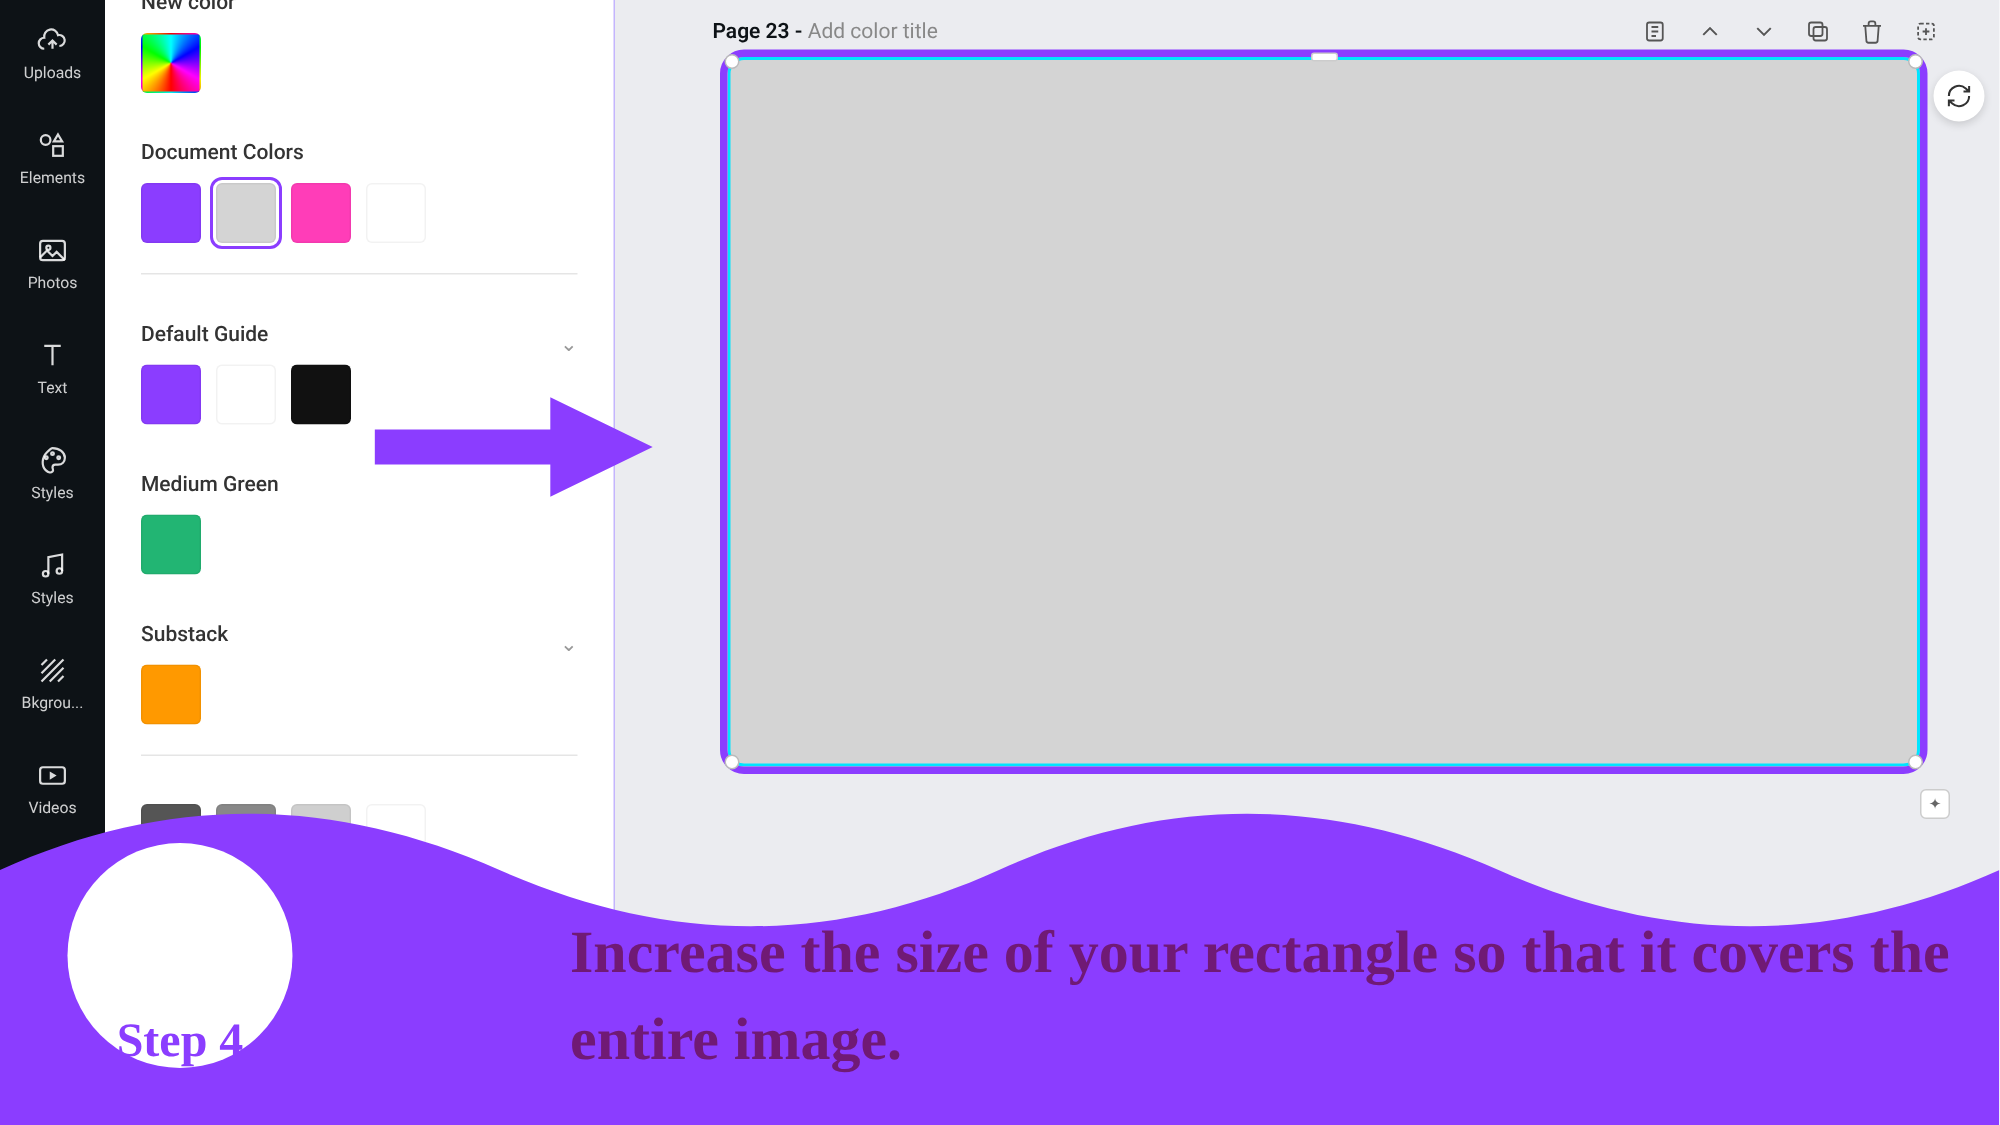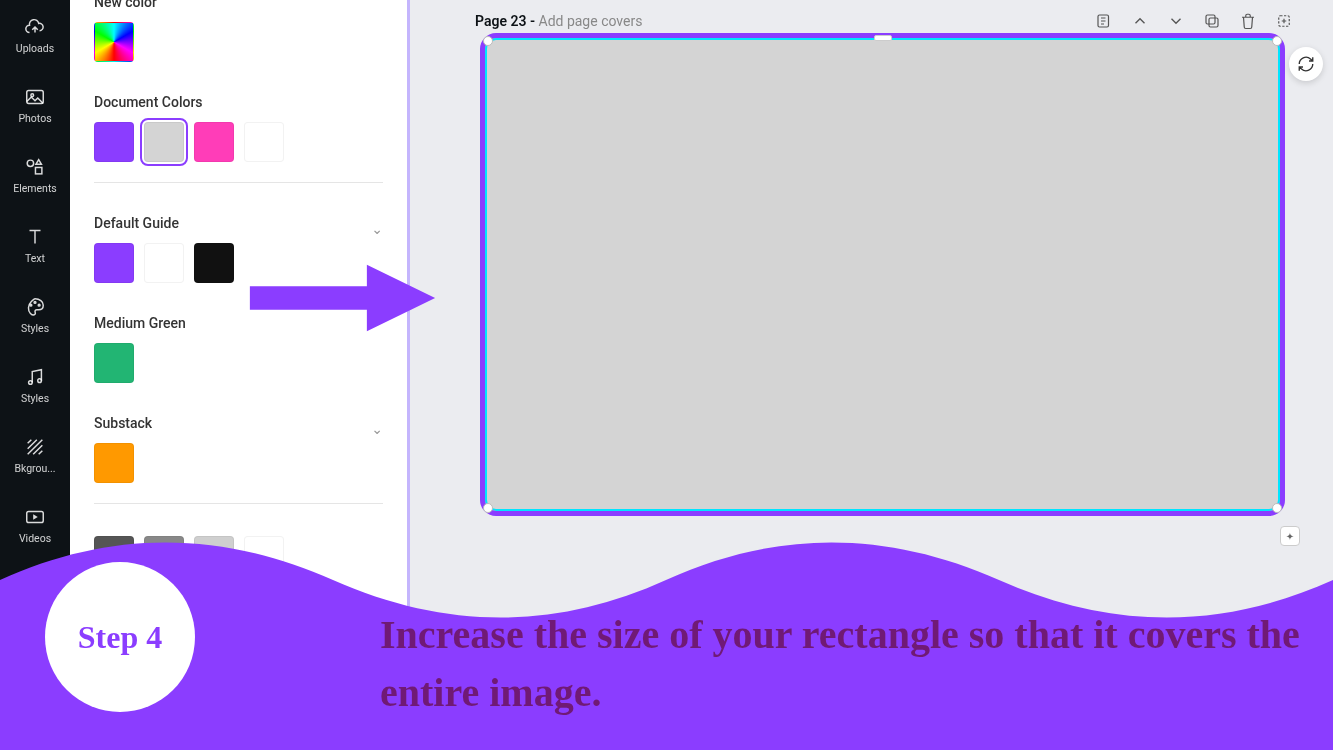--- a/index.html
+++ b/index.html
@@ -2,21 +2,21 @@
 <html><head>
 <meta charset="utf-8">
 <style>
 *{margin:0;padding:0;box-sizing:border-box;font-family:-apple-system,BlinkMacSystemFont,"Segoe UI",Roboto,Helvetica,Arial,sans-serif}
 html,body{width:1333px;height:750px;overflow:hidden;background:#fff}
 .app{display:flex;width:100%;height:100%;position:relative}
 .toolbar{width:70px;background:#0d1216;display:flex;flex-direction:column;align-items:center;padding-top:0;flex-shrink:0}
 .tool{width:70px;height:70px;display:flex;flex-direction:column;align-items:center;justify-content:center;color:rgba(255,255,255,.85);cursor:pointer;gap:4px}
 .tool svg{width:22px;height:22px}
 .tool-label{font-size:10.5px;color:rgba(255,255,255,.8);font-weight:400}
-.panel{width:340px;background:#fff;border-right:3px solid #c4b5fd;padding:0 24px;overflow:hidden;flex-shrink:0}
+.panel{width:340px;background:#fff;border-right:1px solid #c4b5fd;padding:0 24px;overflow:hidden;flex-shrink:0}
 .section{margin-top:32px}
 .section-title{font-size:14px;color:#333;font-weight:500;margin-bottom:12px}
 .section-header{display:flex;justify-content:space-between;align-items:center}
 .chev{color:#999;font-size:14px;cursor:pointer}
 .swatches{display:flex;gap:10px;flex-wrap:wrap}
 .swatch{width:40px;height:40px;border-radius:4px;cursor:pointer;border:1px solid rgba(0,0,0,.05)}
 .swatch.selected{outline:2px solid #8b3dff;outline-offset:2px}
 .divider{height:1px;background:#e5e5e5;margin-top:20px}
 .rainbow{background:conic-gradient(from 180deg at 50% 50%,#ff0000,#ff8000,#ffff00,#80ff00,#00ff00,#00ff80,#00ffff,#0080ff,#0000ff,#8000ff,#ff00ff,#ff0080,#ff0000)}
 .canvas-area{flex:1;background:#ebecf0;position:relative;overflow:hidden}
@@ -29,53 +29,53 @@
 .page-handle{position:absolute;top:-3px;left:50%;transform:translateX(-50%);width:18px;height:6px;background:#fff;border:1px solid #ccc;border-radius:2px}
 .handle{position:absolute;width:10px;height:10px;background:#fff;border:1px solid #bbb;border-radius:50%}
 .handle.tl{top:-2px;left:-2px}.handle.tr{top:-2px;right:-2px}.handle.bl{bottom:-2px;left:-2px}.handle.br{bottom:-2px;right:-2px}
 .refresh{position:absolute;top:47px;right:10px;width:34px;height:34px;background:#fff;border-radius:50%;box-shadow:0 2px 6px rgba(0,0,0,.15);display:flex;align-items:center;justify-content:center;cursor:pointer}
 .refresh svg{width:18px;height:18px;color:#333}
 .arrow{position:absolute;left:245px;top:258px;z-index:5;color:#8b3dff}
 .arrow svg{width:195px;height:80px}
 .wave-container{position:absolute;left:0;right:0;bottom:0;height:225px;overflow:hidden}
 .wave{position:absolute;left:0;right:0;bottom:0;height:230px}
 .wave svg{width:100%;height:100%;display:block}
-.step-badge{position:absolute;left:45px;bottom:38px;width:150px;height:150px;background:#fff;border-radius:50%;display:flex;align-items:center;justify-content:center;z-index:10}
+.step-badge{position:absolute;left:45px;bottom:38px;width:150px;height:150px;background:#fff;border-radius:50%;display:flex;align-items:flex-end;justify-content:center;z-index:10}
 .step-badge-text{color:#8b3dff;font-size:32px;font-weight:700;font-family:"Comic Sans MS","Comic Sans",cursive}
 .instruction{position:absolute;left:380px;bottom:28px;right:30px;color:#701a75;font-size:40px;line-height:1.45;font-weight:600;font-family:"Comic Sans MS","Comic Sans",cursive;z-index:10}
 .floating-marker{position:absolute;bottom:204px;left:870px;width:20px;height:20px;background:#fff;border:1px solid #ccc;border-radius:4px;display:flex;align-items:center;justify-content:center;font-size:10px;color:#666;z-index:3}
 </style>
 </head>
 <body>
 
 <div class="app">
 
   <div class="toolbar">
     <div class="tool">
       <svg viewBox="0 0 24 24" fill="none" stroke="currentColor" stroke-width="1.6">
           <path d="M17 16a4 4 0 1 0-1-7.9A5 5 0 0 0 6 10a4 4 0 0 0 0 8"></path>
           <path d="M12 12v6m-3-3 3-3 3 3"></path>
         </svg>
       <span class="tool-label">Uploads</span>
     </div>
     <div class="tool">
       <svg viewBox="0 0 24 24" fill="none" stroke="currentColor" stroke-width="1.6">
+          <circle cx="7" cy="8" r="3.5"></circle>
+          <rect x="12.5" y="12.5" width="7" height="7"></rect>
+          <path d="M16 4l3 5h-6z"></path>
+        </svg>
+      <span class="tool-label">Elements</span>
+    </div>
+    <div class="tool">
+      <svg viewBox="0 0 24 24" fill="none" stroke="currentColor" stroke-width="1.6">
           <rect x="3" y="5" width="18" height="14" rx="2"></rect>
           <circle cx="9" cy="10" r="1.5"></circle>
           <path d="M3 17l5-5 4 4 3-3 6 6"></path>
         </svg>
       <span class="tool-label">Photos</span>
-    </div>
-    <div class="tool">
-      <svg viewBox="0 0 24 24" fill="none" stroke="currentColor" stroke-width="1.6">
-          <circle cx="7" cy="8" r="3.5"></circle>
-          <rect x="12.5" y="12.5" width="7" height="7"></rect>
-          <path d="M16 4l3 5h-6z"></path>
-        </svg>
-      <span class="tool-label">Elements</span>
     </div>
     <div class="tool">
       <svg viewBox="0 0 24 24" fill="none" stroke="currentColor" stroke-width="1.6">
           <path d="M6 5h12M12 5v14"></path>
         </svg>
       <span class="tool-label">Text</span>
     </div>
     <div class="tool">
       <svg viewBox="0 0 24 24" fill="none" stroke="currentColor" stroke-width="1.6">
           <path d="M12 3c5 0 9 3 9 7 0 3-2 5-5 5h-2a2 2 0 0 0-2 2c0 1 1 2 0 3-1 1-3 1-5-1-3-3-3-9 1-13 1-1 3-3 4-3z"></path>
@@ -164,21 +164,21 @@
           <div class="swatch" style="background: rgb(207, 207, 207);"></div>
           <div class="swatch" style="background: rgb(255, 255, 255);"></div>
         </div>
     </div>
   </div>
 
   <div class="canvas-area">
 
     <div class="page-header">
       <div class="page-title">
-        <span>Page 23</span><span> - </span><span class="sub">Add page covers</span>
+        <span>Page 23</span><span> - </span><span class="sub">Add color title</span>
       </div>
       <div class="page-actions">
         <svg viewBox="0 0 24 24" fill="none" stroke="currentColor" stroke-width="1.6">
             <rect x="4" y="4" width="14" height="16" rx="2"></rect>
             <path d="M8 8h6M8 12h6M8 16h4"></path>
           </svg>
         <svg viewBox="0 0 24 24" fill="none" stroke="currentColor" stroke-width="1.8">
             <path d="M6 15l6-6 6 6"></path>
           </svg>
         <svg viewBox="0 0 24 24" fill="none" stroke="currentColor" stroke-width="1.8">

